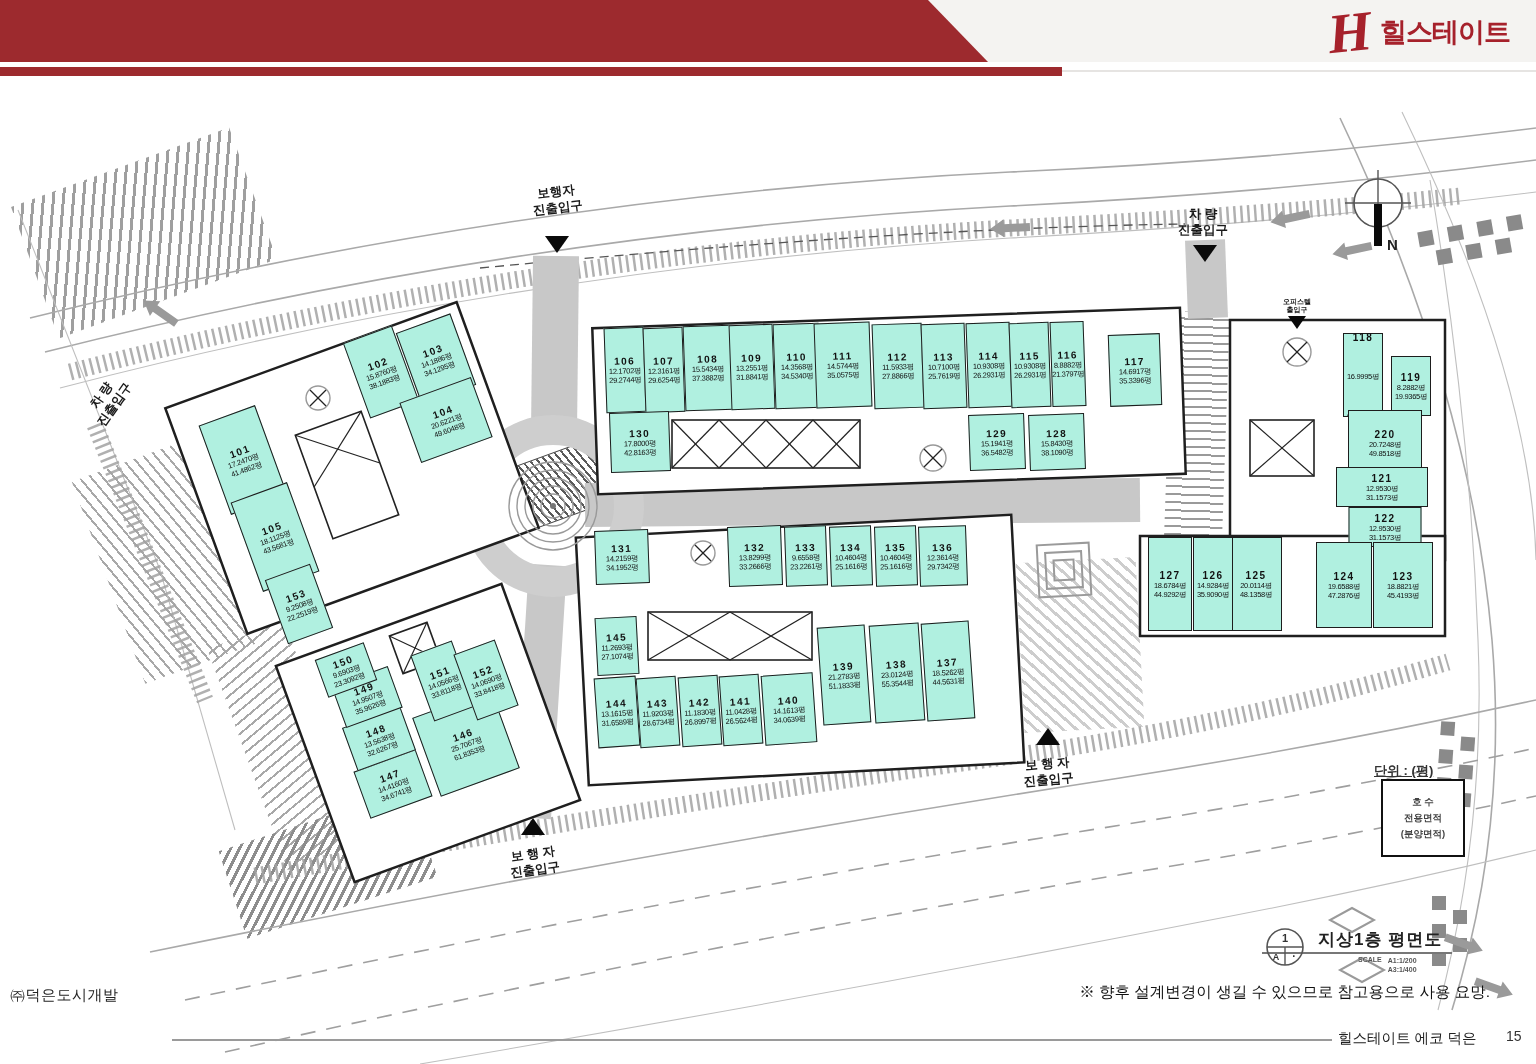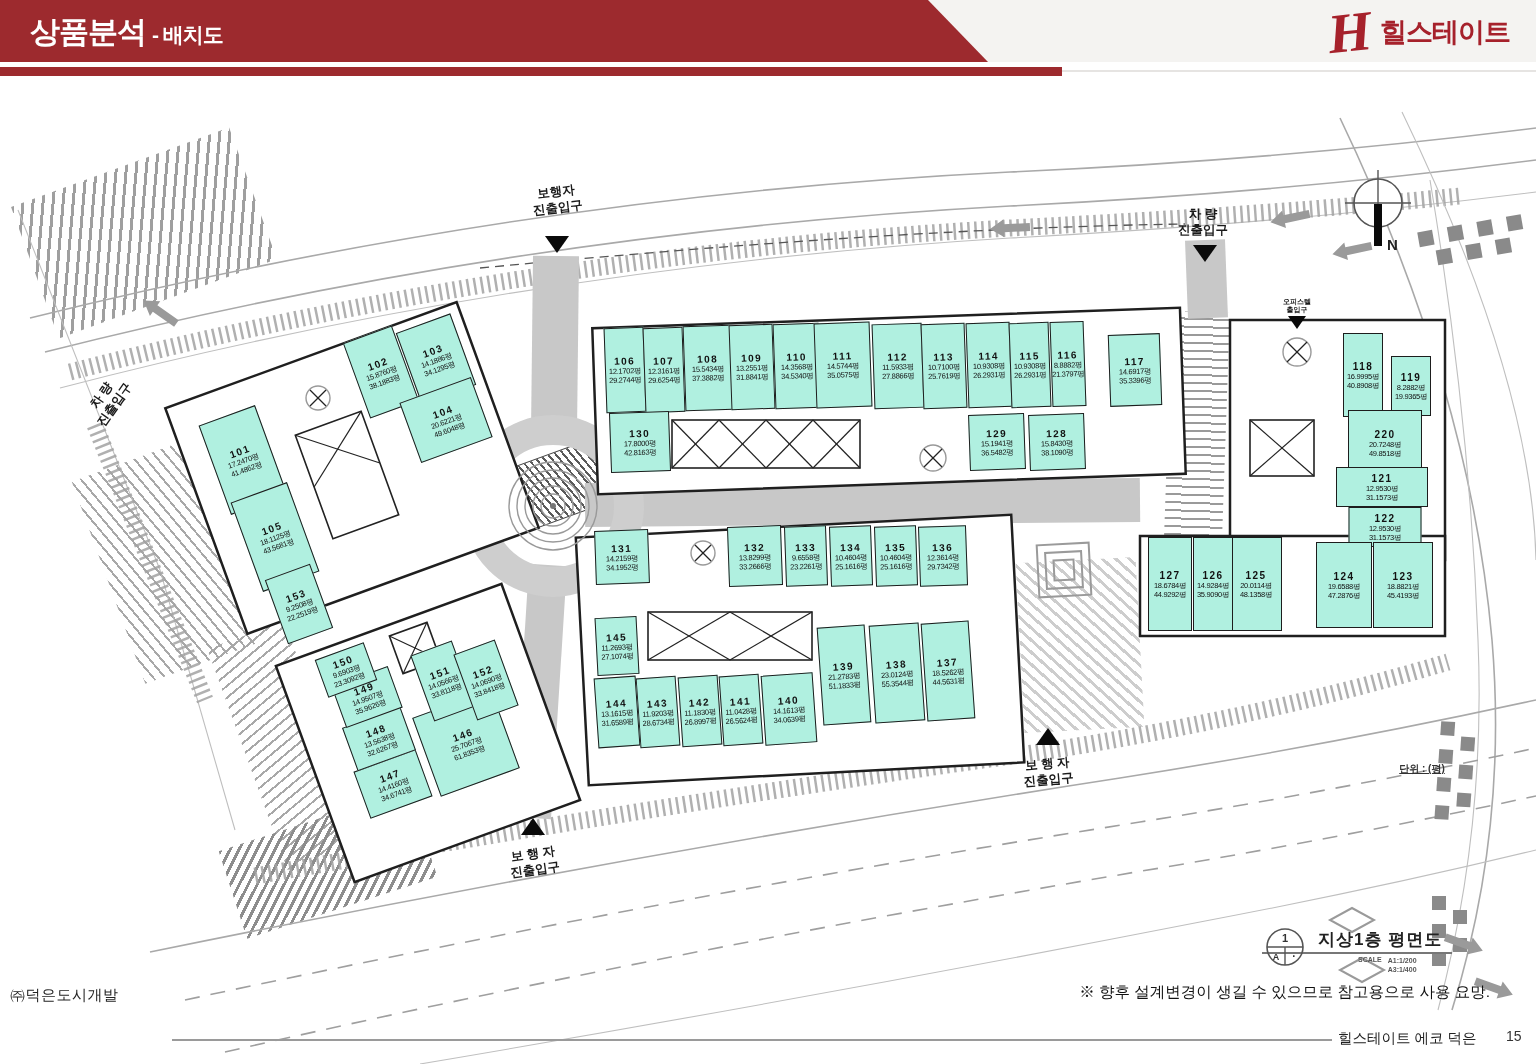--- a/index.html
+++ b/index.html
@@ -41,22 +41,22 @@
   .unit{position:absolute;background:#b0f0e0;border:1.6px solid #1d1d1d;box-sizing:border-box;
         display:flex;flex-direction:column;align-items:center;justify-content:center;text-align:center;}
   .u-no{font-size:10px;font-weight:bold;letter-spacing:1.5px;line-height:1.1;}
   .u-a{font-size:7.5px;letter-spacing:-0.3px;line-height:1.2;white-space:nowrap;}
   
   .plabel{position:absolute;z-index:4;font-size:12.5px;font-weight:bold;color:#1a1a1a;
           white-space:pre-line;text-align:center;line-height:1.3;transform:translate(-50%,-50%);}
   .plabel.small{font-size:7px;line-height:1.15;}
   .north-label{position:absolute;z-index:4;font-size:15px;font-weight:bold;color:#222;}
   
-  .legend-unit{position:absolute;z-index:4;left:1374px;top:762px;width:96px;text-align:center;
-               font-size:10px;font-weight:bold;color:#333;text-decoration:underline;}
+  .legend-unit{position:absolute;z-index:4;left:1374px;top:762px;width:96px;text-align:left;
+               font-size:13px;font-weight:bold;color:#333;text-decoration:underline;}
   .legend-box{position:absolute;z-index:4;left:1381px;top:779px;width:80px;height:74px;background:#fff;
               border:2px solid #111;display:flex;flex-direction:column;align-items:center;justify-content:center;
               font-size:9.5px;font-weight:bold;color:#444;line-height:1.7;}
   
   .ptitle{position:absolute;z-index:4;left:1318px;top:928px;font-size:17px;font-weight:bold;color:#222;letter-spacing:1px;}
   .ptitle-rule{position:absolute;z-index:4;left:1262px;top:952px;width:190px;height:1.5px;background:#777;}
   .pscale{position:absolute;z-index:4;left:1358px;top:956px;font-size:7px;color:#555;display:flex;gap:6px;font-weight:bold;}
   .pscale .col{display:flex;flex-direction:column;line-height:1.3;}
   .psym{position:absolute;z-index:4;left:1265px;top:927px;width:40px;height:40px;}
   
@@ -81,21 +81,20 @@
   .dia{fill:none;stroke:#9a9a9a;stroke-width:2;}
   .bdash{fill:none;stroke:#555;stroke-width:1.3;stroke-dasharray:9 6;}
 </style>
 </head>
 <body>
 
 <div class="slide">
 
   <div class="header-band"></div>
   <div class="header-red"></div>
-  <div class="header-title"><span>상품분석</span><span class="header-sub">- 배치도</span></div>
   <div class="header-underline"></div>
   <div class="header-underline2"></div>
   <div class="logo">
     <span class="logo-h">H</span>
     <span class="logo-text">힐스테이트</span>
   </div>
 
 
   <div class="plan">
 
@@ -345,21 +344,21 @@
         <div class="unit" style="left: 1068px; top: 364px; width: 34px; height: 85px; transform: translate(-50%, -50%) rotate(-2deg);">
     <div class="u-no">116</div>
     <div class="u-a">8.8882평</div>
     <div class="u-a">21.3797평</div>
   </div>
         <div class="unit" style="left: 1135px; top: 370px; width: 52px; height: 72px; transform: translate(-50%, -50%) rotate(-2deg);">
     <div class="u-no">117</div>
     <div class="u-a">14.6917평</div>
     <div class="u-a">35.3396평</div>
   </div>
-        <div class="unit" style="left: 1363px; top: 375px; width: 40px; height: 84px; transform: translate(-50%, -50%) rotate(0deg);">
+        <div class="unit" style="left: 1363px; top: 375px; width: 40px; height: 84px; transform: translate(-50%, -50%) rotate(0deg); gap: 29px;">
     <div class="u-no">118</div>
     <div class="u-a">16.9995평</div>
     <div class="u-a">40.8908평</div>
   </div>
         <div class="unit" style="left: 1411px; top: 386px; width: 40px; height: 60px; transform: translate(-50%, -50%) rotate(0deg);">
     <div class="u-no">119</div>
     <div class="u-a">8.2882평</div>
     <div class="u-a">19.9365평</div>
   </div>
         <div class="unit" style="left: 1385px; top: 443px; width: 74px; height: 66px; transform: translate(-50%, -50%) rotate(0deg);">
@@ -542,20 +541,25 @@
 진출입구</div>
     <div class="plabel small" style="left:1297px;top:306px;">오피스텔
 출입구</div>
     <div class="plabel" style="left:1048px;top:772px;transform:translate(-50%,-50%) rotate(-5deg);">보 행 자
 진출입구</div>
     <div class="plabel" style="left:534px;top:862px;transform:translate(-50%,-50%) rotate(-8deg);">보 행 자
 진출입구</div>
     <div class="north-label" style="left:1387px;top:236px;">N</div>
 
     <div class="legend-unit">단위 : (평)</div>
+    <div class="legend-box">
+      <div>호  수</div>
+      <div>전용면적</div>
+      <div>(분양면적)</div>
+    </div>
 
     <div class="ptitle">지상1층 평면도</div>
     <div class="ptitle-rule"></div>
     <div class="pscale">
       <span>SCALE</span>
       <span class="col">
         <span>A1:1/200</span>
         <span>A3:1/400</span>
       </span>
     </div>

